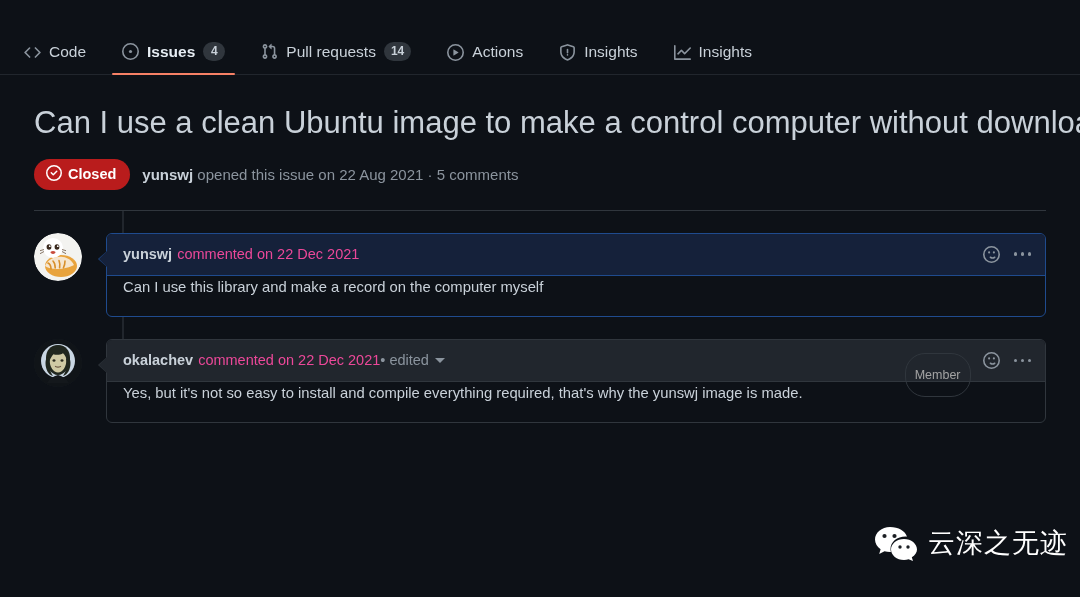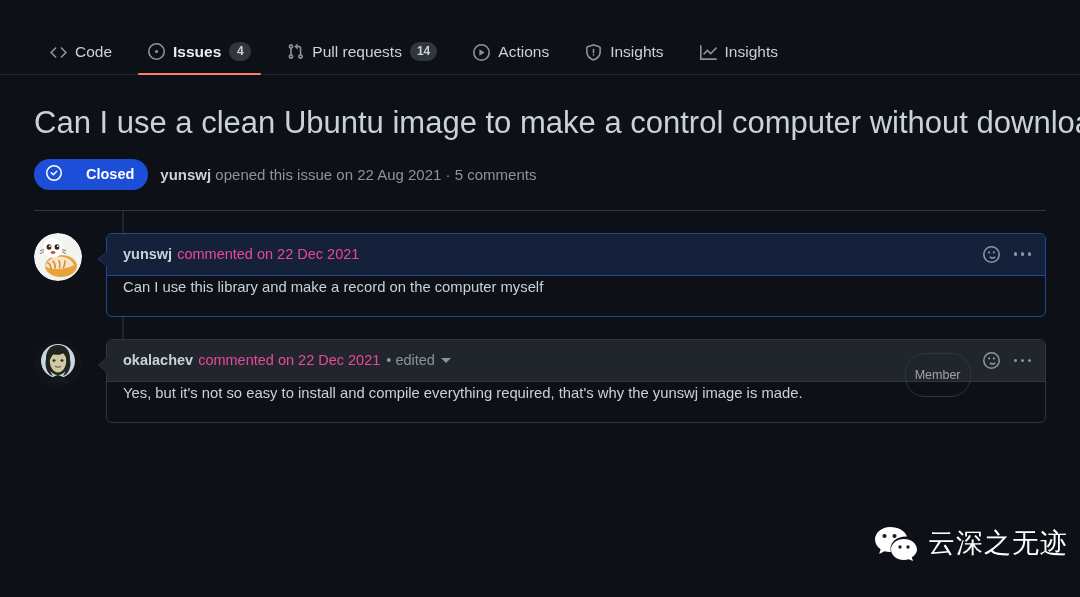--- a/index.html
+++ b/index.html
@@ -7,21 +7,21 @@
     width: 1080px; height: 597px;
     background: #0d1117;
     font-family: "Liberation Sans", sans-serif;
     overflow: hidden;
   }
   body { position: relative; }
 
   
   .repo-nav {
     display: flex; align-items: flex-end;
-    height: 75px; padding: 0 40px;
+    height: 75px; padding: 0 14px;
     border-bottom: 1px solid #21262d;
     position: relative;
   }
   .nav-item {
     display: flex; align-items: center; gap: 8px;
     padding: 0 10px 13px 10px;
     margin-right: 16px;
     color: #c9d1d9; font-size: 15.5px;
     position: relative; cursor: pointer;
     white-space: nowrap;
@@ -44,22 +44,22 @@
   .issue-head { padding: 28px 34px 0 34px; }
   .issue-title {
     font-size: 31px; line-height: 1.28;
     color: #c9d1d9; font-weight: 400;
     white-space: nowrap;
   }
   .title-wrap { width: 1046px; overflow: hidden; }
 
   .meta-row { display: flex; align-items: center; gap: 12px; margin-top: 16px; }
   .state-badge {
-    display: inline-flex; align-items: center; gap: 24px;
-    background: #1d4ed8; color: #ffffff;
+    display: inline-flex; align-items: center; gap: 6px;
+    background: #b91c1c; color: #ffffff;
     font-size: 14.5px; font-weight: bold;
     border-radius: 20px; padding: 6px 14px 6px 12px;
   }
   .state-badge svg { width: 16px; height: 16px; fill: #ffffff; }
   .meta-text { color: #8b949e; font-size: 15px; }
   .meta-text b { color: #c9d1d9; font-weight: bold; }
   .head-divider {
     margin: 20px 34px 0 34px;
     border-bottom: 1px solid #30363d;
   }
@@ -289,21 +289,21 @@
       </svg>
     </div>
 
     <div class="comment-box">
       <span class="cb-arrow"></span>
       <span class="cb-arrow-in"></span>
 
       <div class="cb-head">
         <span class="cb-author">okalachev</span>
         <span class="cb-meta">commented on 22 Dec 2021</span>
-        <span class="cb-edited" style="margin-left:6px">• edited</span>
+        <span class="cb-edited" style="">• edited</span>
         <span class="caret"></span>
         <span class="cb-spacer"></span>
         <span class="role-badge">Member</span>
         <span class="icon-btn">
           <svg viewBox="0 0 16 16">
               <path d="M8 0a8 8 0 100 16A8 8 0 008 0zM1.5 8a6.5 6.5 0 1113 0 6.5 6.5 0 01-13 0zm4.879 2.14a.75.75 0 011.046-.18 2.66 2.66 0 003.15 0 .75.75 0 11.867 1.226 4.16 4.16 0 01-4.884 0 .75.75 0 01-.18-1.046zM5.75 7a1 1 0 110-2 1 1 0 010 2zm4.5 0a1 1 0 110-2 1 1 0 010 2z"></path>
             </svg>
         </span>
         <span class="kebab">
           <i></i>

